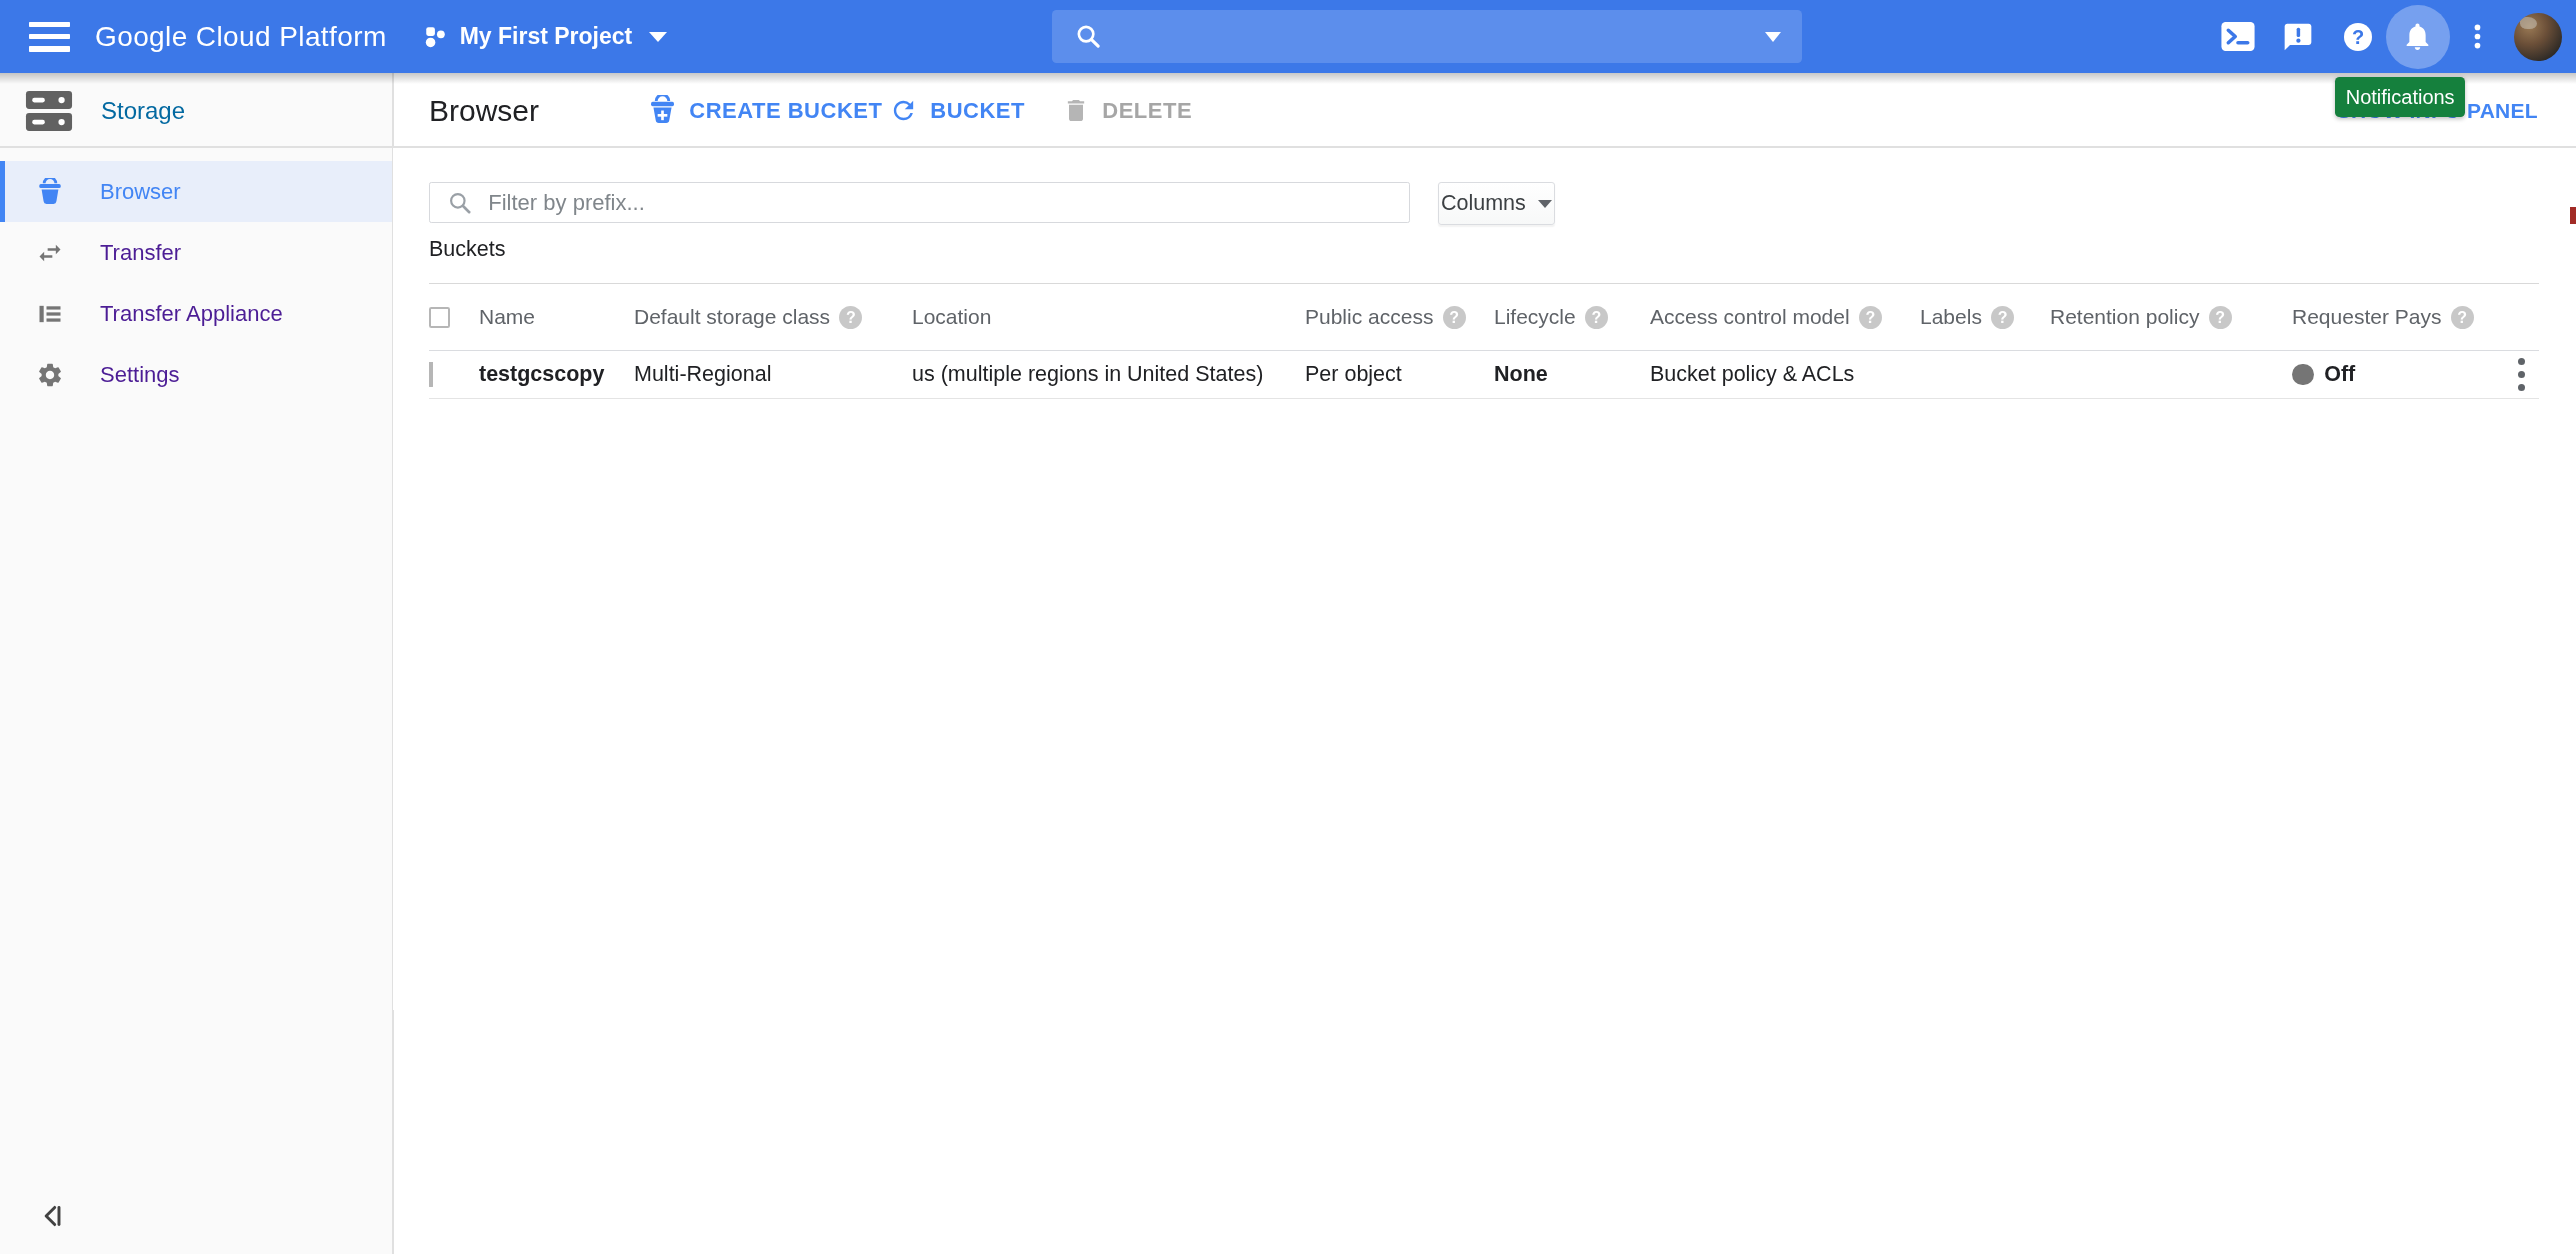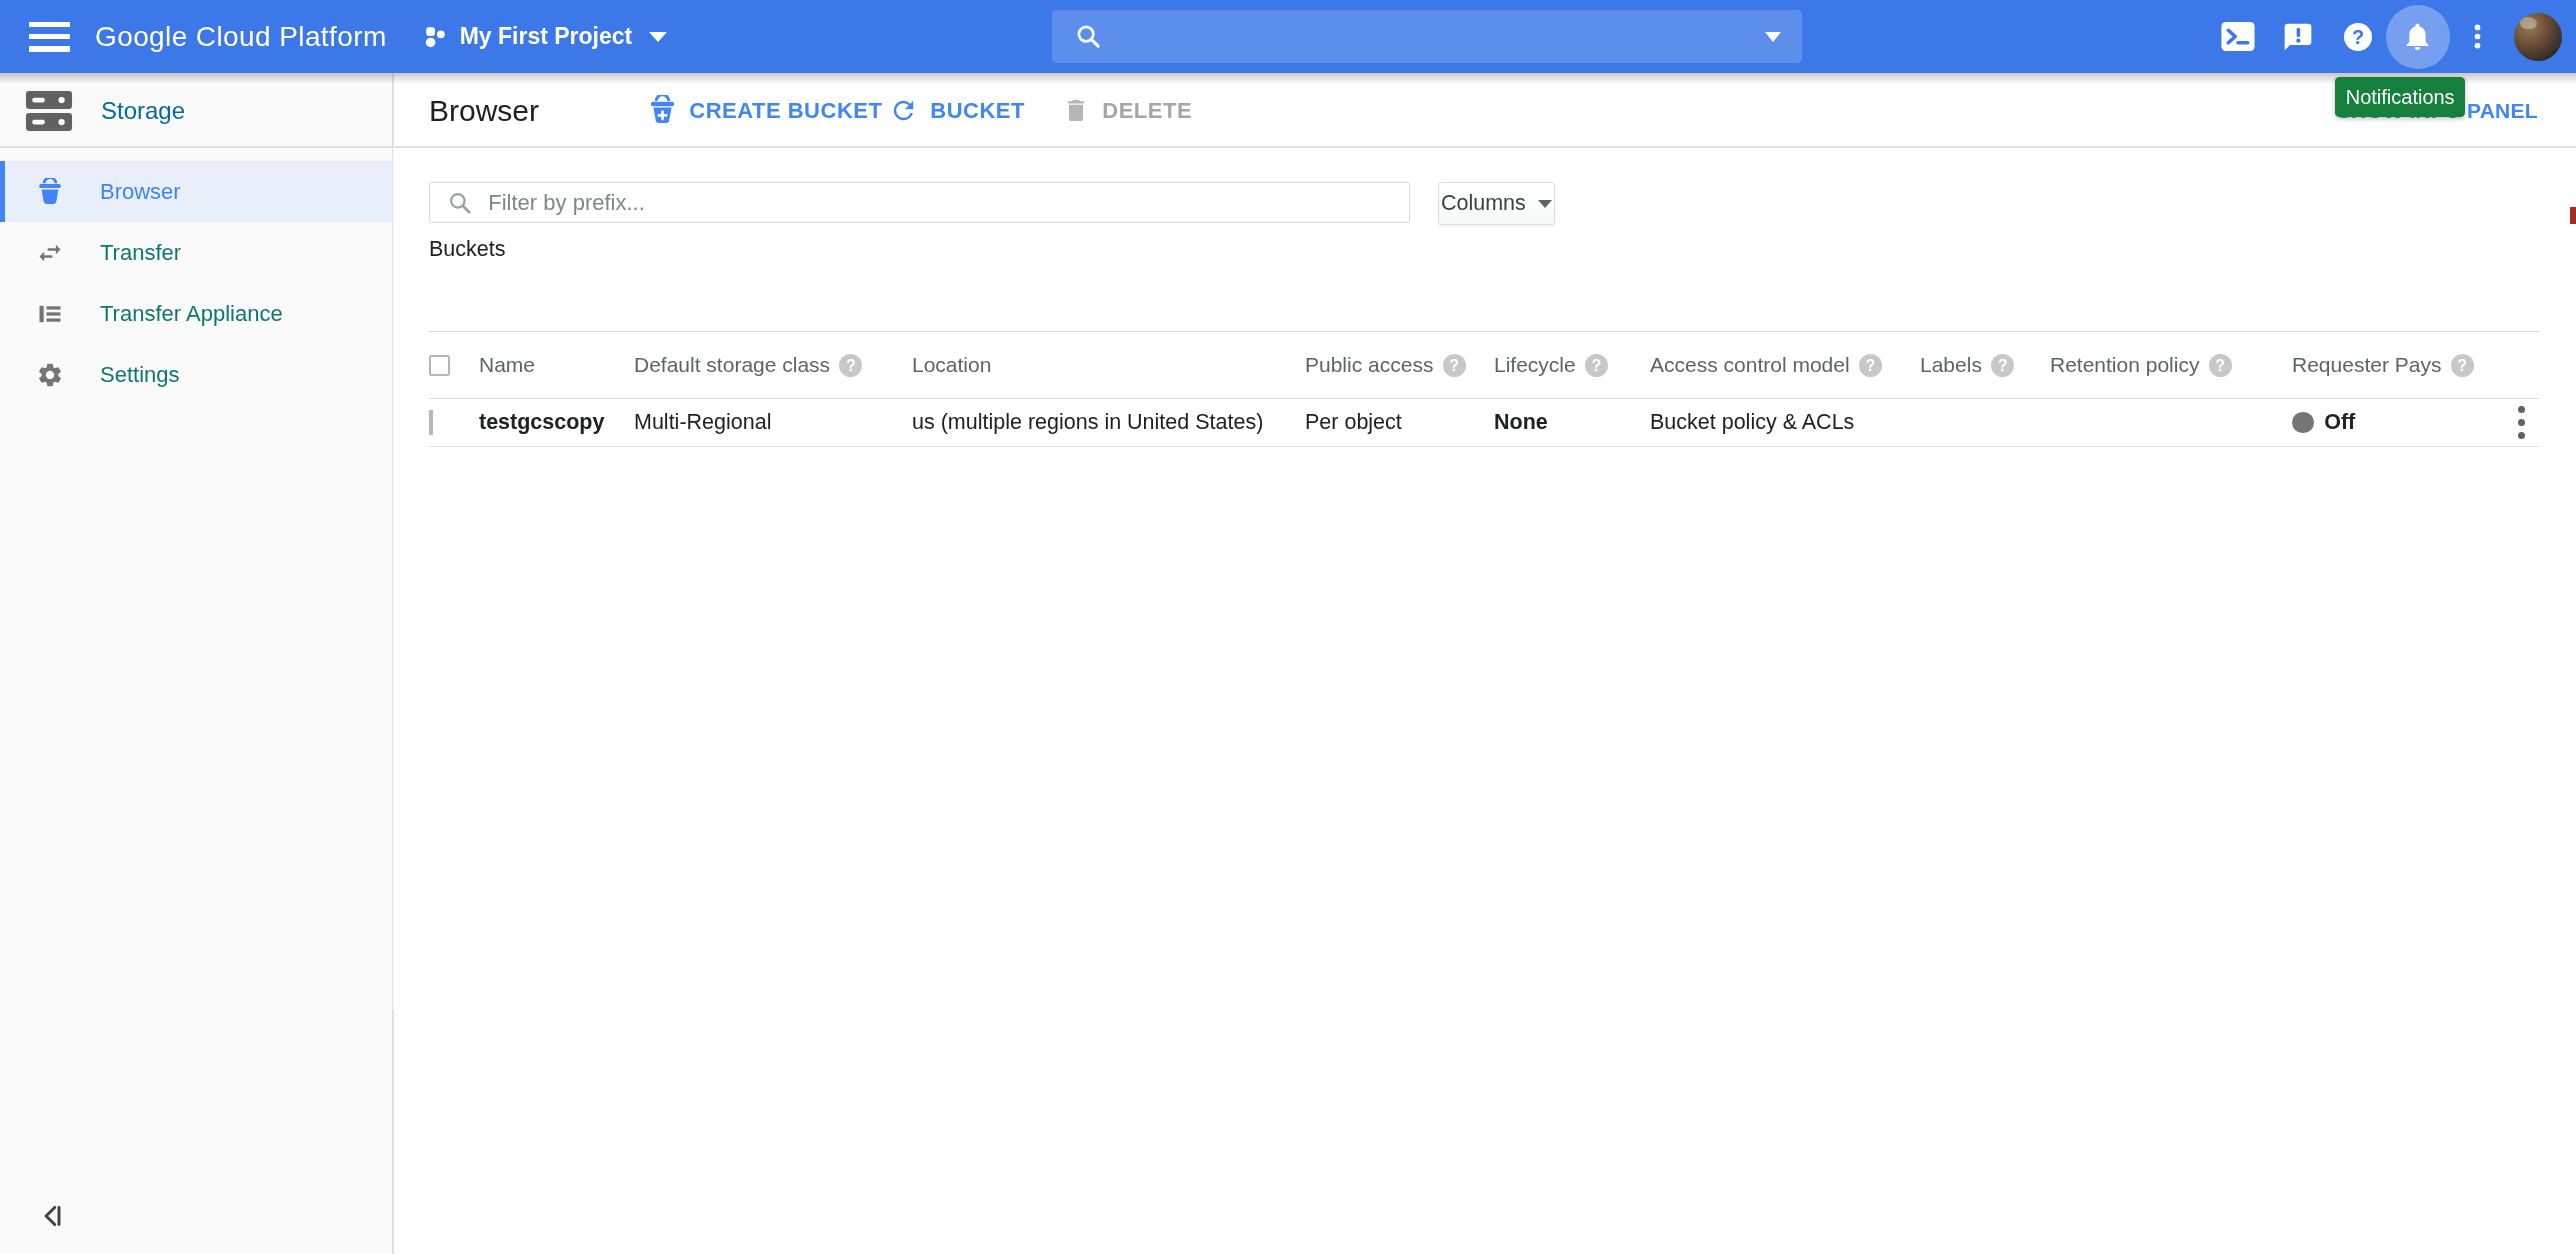--- a/index.html
+++ b/index.html
@@ -53,21 +53,21 @@
                      font-size:21px; font-weight:bold; letter-spacing:0.3px; color:#4285F4; cursor:pointer;
                      z-index:5; white-space:nowrap; }
   .divider-h { position:absolute; left:0; top:146px; width:2576px; height:1.5px; background:#E0E0E0; }
 
   
   .sidebar { position:absolute; left:0; top:148px; width:393px; height:1106px; background:#FAFAFA; }
   .divider-v { position:absolute; left:392px; top:73px; width:1.5px; height:1181px; background:#E0E0E0; }
   .nav { margin-top:13px; }
   .nav-item { position:relative; height:61px; display:flex; align-items:center; cursor:pointer; }
   .nav-item .ico { width:29px; margin-left:35px; display:flex; justify-content:center; }
-  .nav-item .lbl { font-size:22px; color:#0f766e; margin-left:36px; white-space:nowrap; }
+  .nav-item .lbl { font-size:22px; color:#4c1d95; margin-left:36px; white-space:nowrap; }
   .nav-item.selected { background:#E8EEFA; }
   .nav-item.selected:before { content:""; position:absolute; left:0; top:0; width:5.4px; height:61px; background:#4285F4; }
   .nav-item.selected .lbl { color:#4285F4; }
   .collapse-btn { position:absolute; left:40px; top:1202px; cursor:pointer; }
 
   
   .main { position:absolute; left:393px; top:148px; width:2183px; height:862px; background:#fff; }
   .filter-box { position:absolute; left:36px; top:34px; width:981px; height:41px; background:#fff;
                 border:1.5px solid #D7D9DD; border-radius:2.3px; display:flex; align-items:center; }
   .filter-box svg { margin-left:17px; }
@@ -77,21 +77,21 @@
   .columns-btn { position:absolute; left:1045px; top:34px; width:117px; height:43px;
                  border:1.5px solid #DADCE0; border-radius:3.1px; cursor:pointer;
                  background:linear-gradient(#ffffff,#F7F8F8); box-shadow:0 1.5px 1.5px rgba(0,0,0,0.05);
                  display:flex; align-items:center; justify-content:center; }
   .columns-btn .clabel { font-size:21.5px; color:#3C4043; }
   .columns-btn .ccaret { width:0; height:0; border-left:7px solid transparent; border-right:7px solid transparent;
                          border-top:8.4px solid #5F6368; margin-left:12.3px; }
   .section-label { position:absolute; left:36px; top:89px; font-size:21.5px; color:#202124; }
 
   
-  .btable { position:absolute; left:36px; top:135px; width:2110px; border-top:1.5px solid #D9D9D9;margin-top:48px; }
+  .btable { position:absolute; left:36px; top:135px; width:2110px; border-top:1.5px solid #D9D9D9; }
   .trow { display:grid; grid-template-columns:50px 155px 278px 393px 189px 156px 270px 130px 242px 192px 55px;
           align-items:center; }
   .trow.head { height:67px; border-bottom:1.5px solid #DADCE0; }
   .trow.data { height:48px; border-bottom:1.5px solid #E4E4E4; }
   .hcell { display:flex; align-items:center; font-size:21px; color:#5F6368; white-space:nowrap; }
   .dcell { font-size:21.5px; color:#202124; white-space:nowrap; overflow:hidden; }
   .helpq { width:23px; height:23px; border-radius:50%; background:#C8C8C8; color:#fff;
            font-size:16px; font-weight:bold; text-align:center; line-height:24px; margin-left:9.2px; flex:0 0 auto; cursor:pointer; }
   .cbx { width:21px; height:21px; border:2.3px solid #B6B6B6; border-radius:2.3px; background:#fff; cursor:pointer; }
   .name-cell { font-weight:bold; cursor:pointer; }

